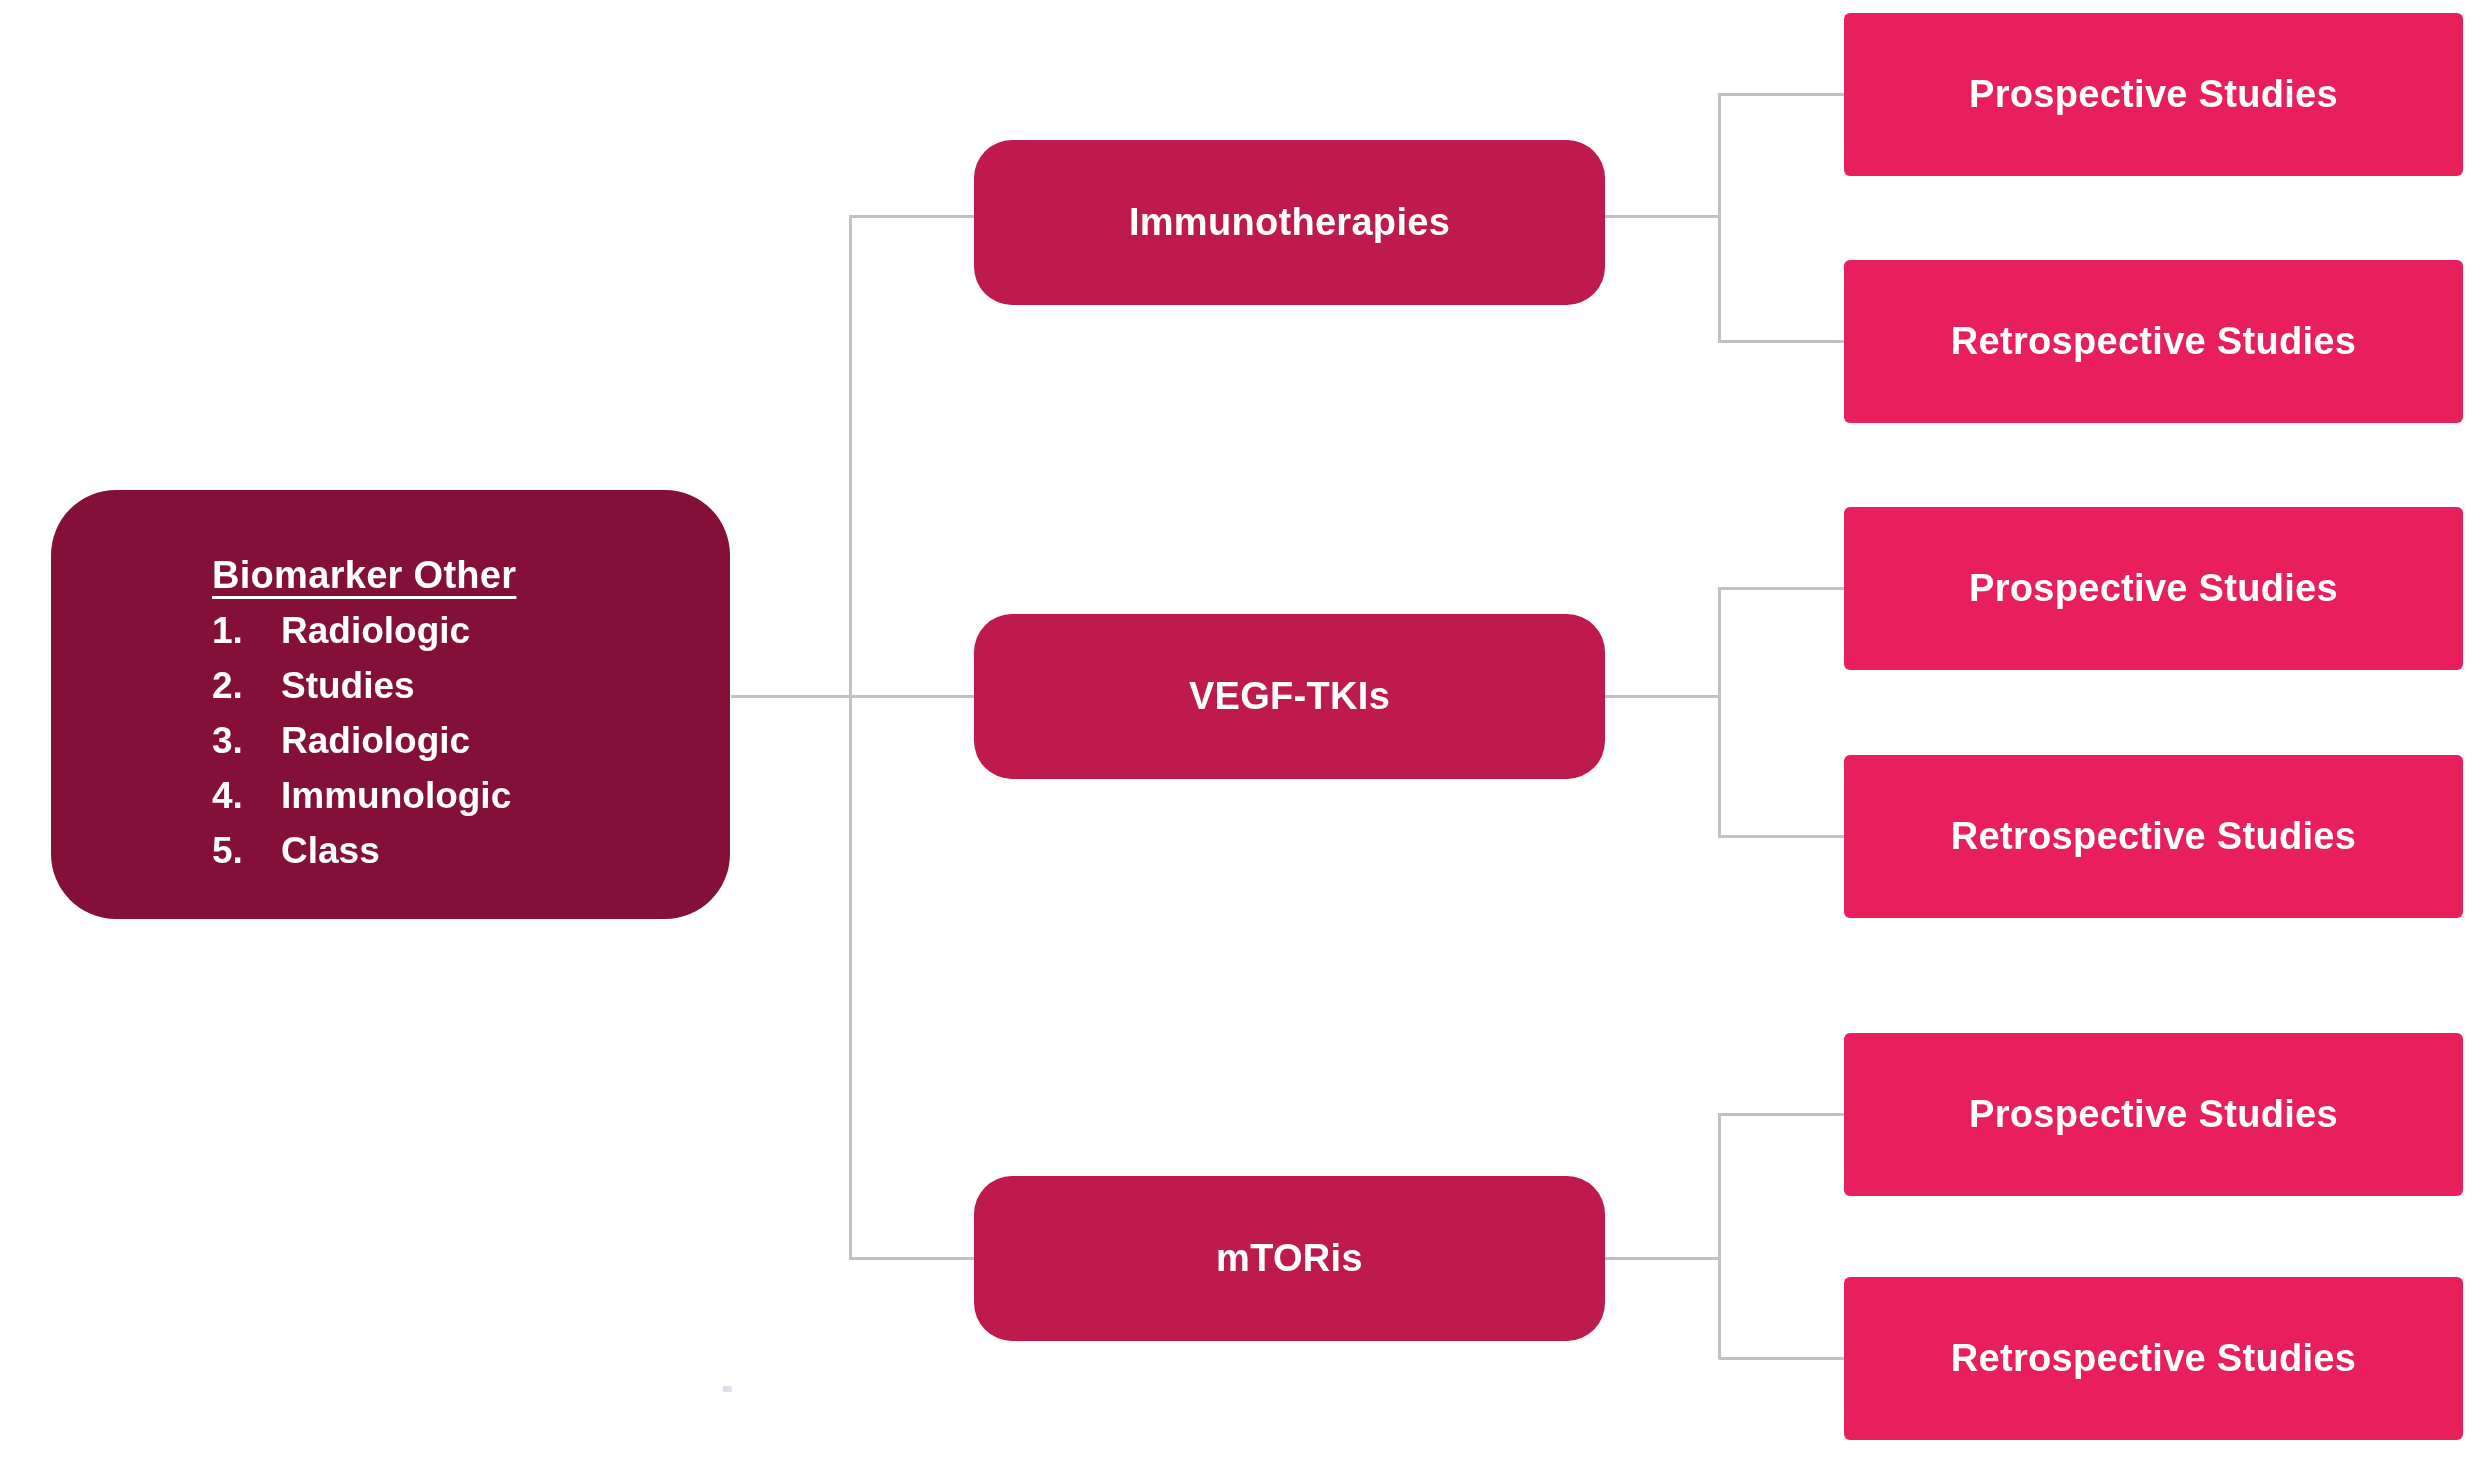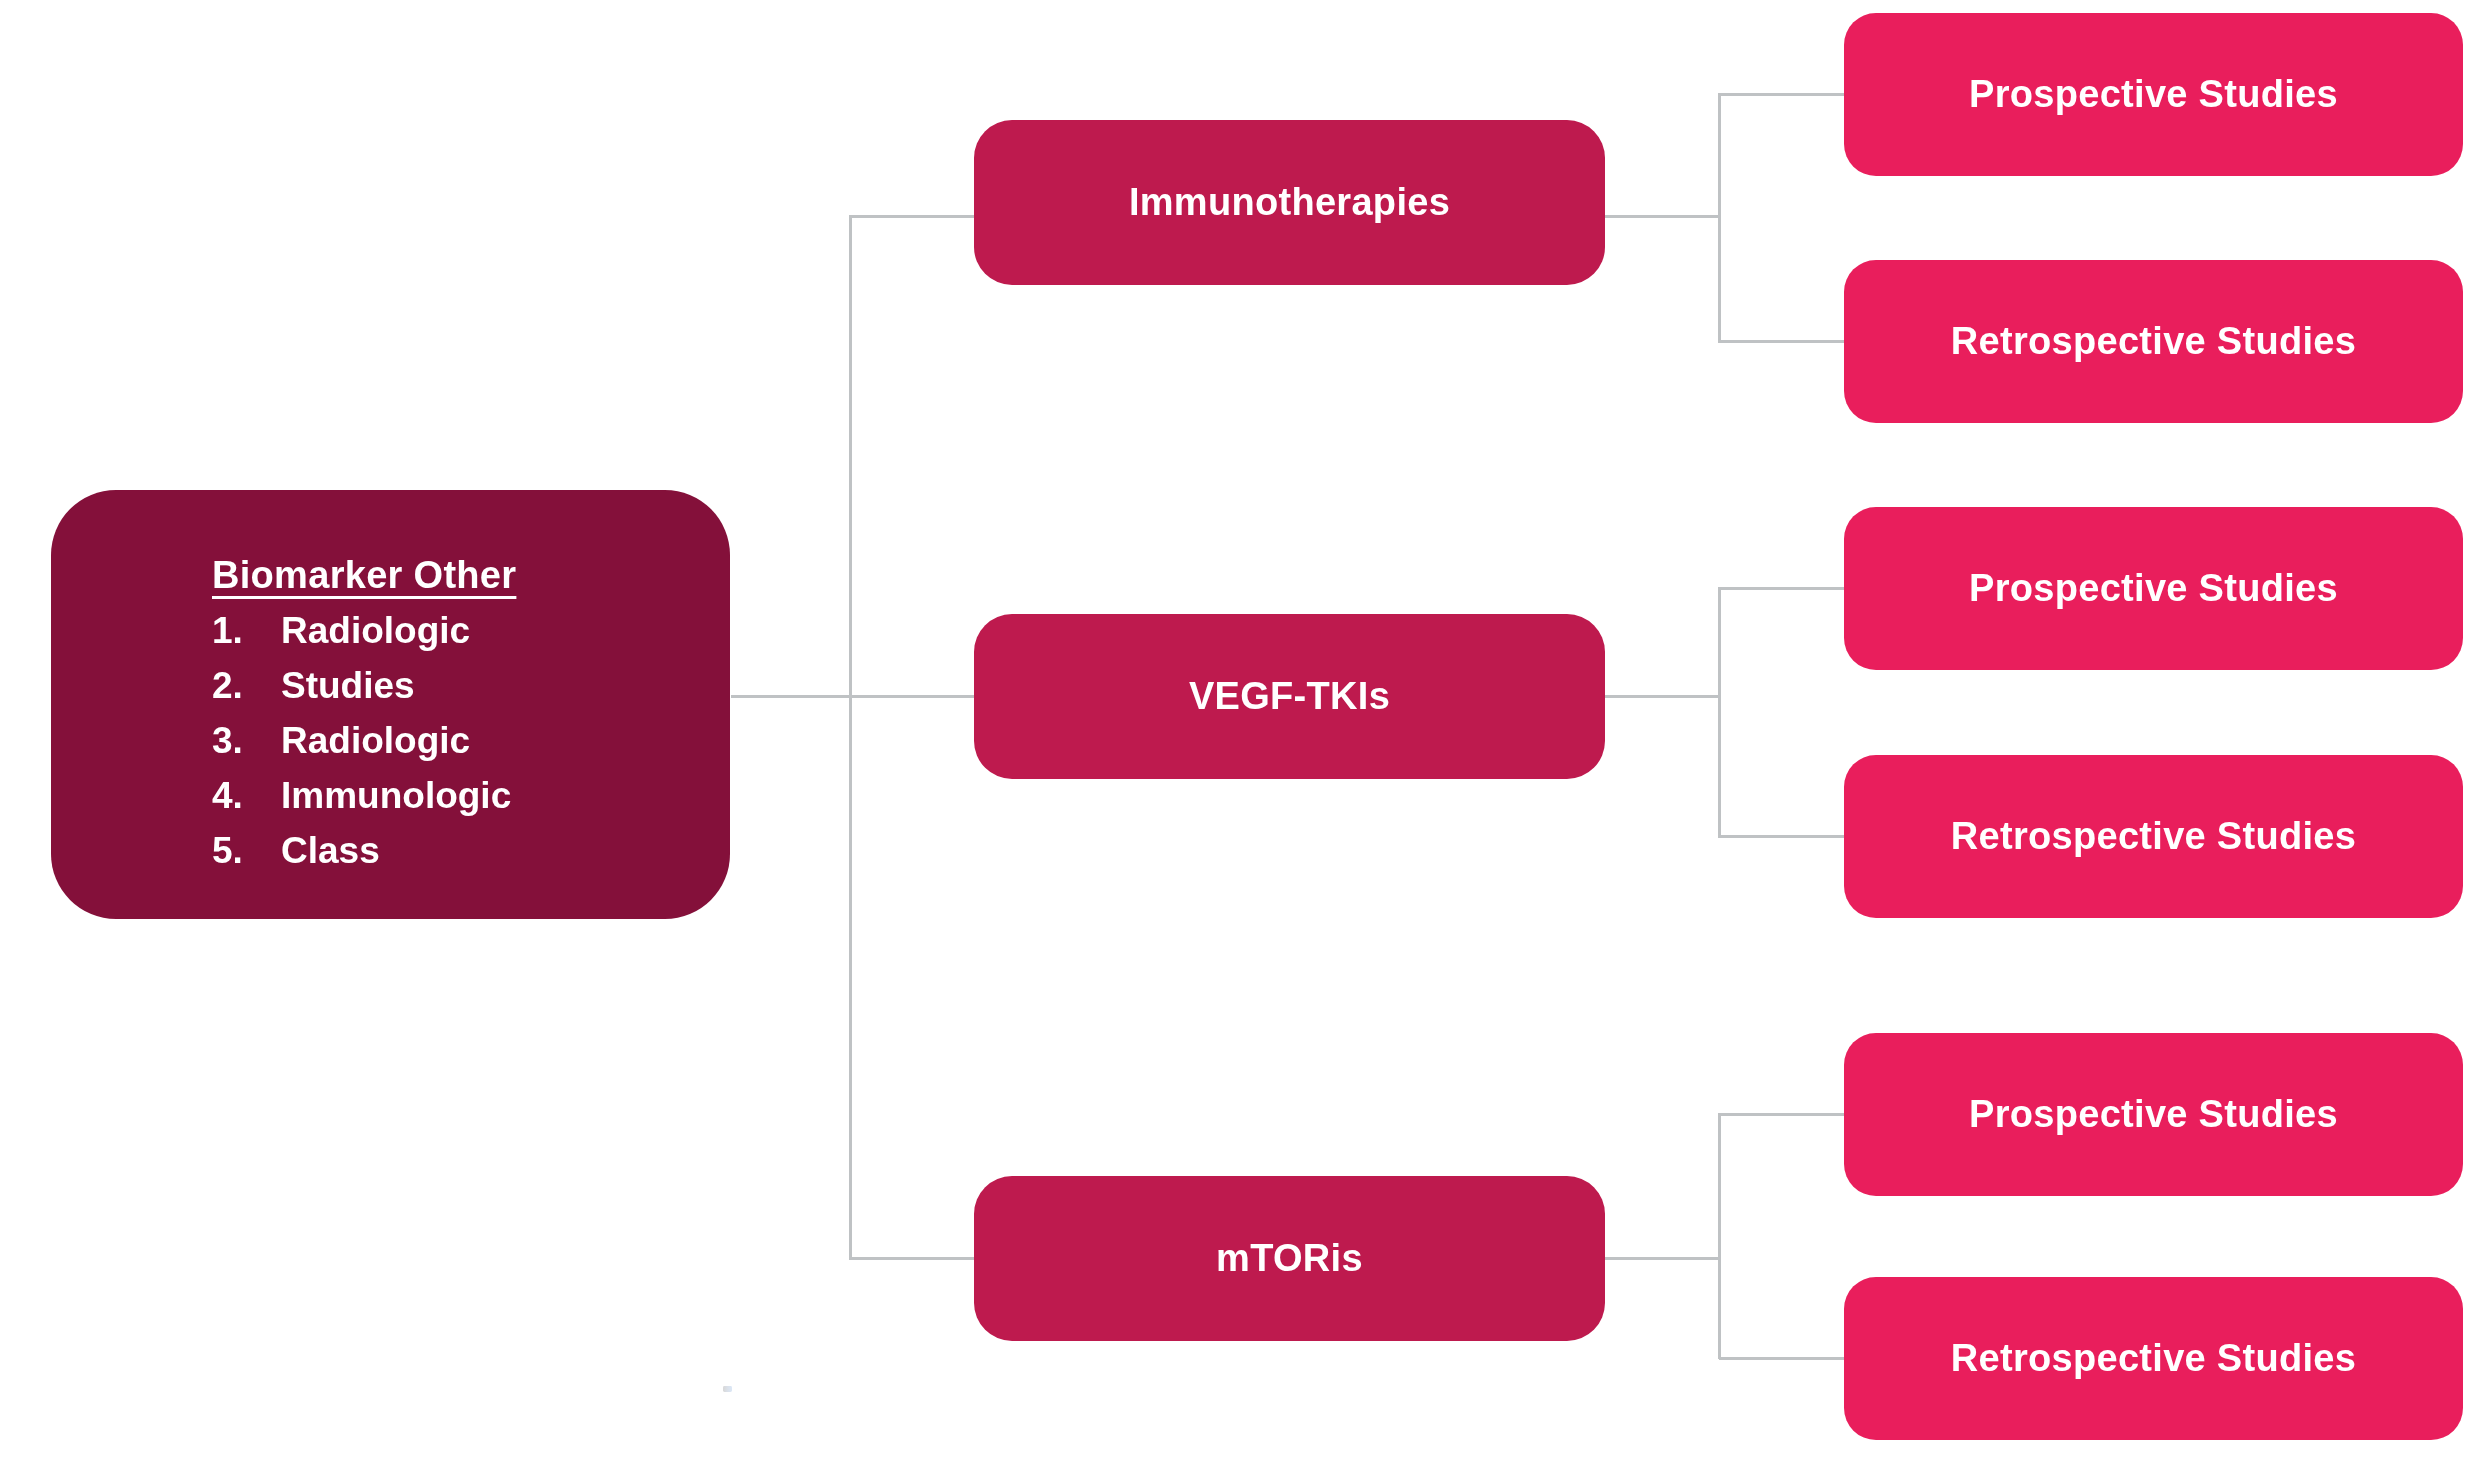--- a/index.html
+++ b/index.html
@@ -16,25 +16,25 @@
   .node{position:absolute;box-sizing:border-box;color:var(--text,#fff);font-weight:bold;}
   .centered{display:flex;align-items:center;justify-content:center;text-align:center;}
 
   .root{left:51px;top:490px;width:679px;height:429px;background:var(--root-bg,#84103A);border-radius:65px;}
   .root-content{padding:58px 27.4px 0 161px;font-size:37px;line-height:55px;}
   .root-title{display:inline-block;font-size:38px;text-decoration:underline;text-underline-offset:7.5px;text-decoration-thickness:2.7px;letter-spacing:0.3px;}
   .li{display:flex;}
   .li .num{width:69px;flex:0 0 69px;}
 
   .branch{left:974px;width:631px;height:165px;background:var(--branch-bg,#BE1A4E);border-radius:38px;font-size:38px;letter-spacing:0.3px;}
-  .branch.b0{top:120px;}
+  .branch.b0{top:140px;}
   .branch.b1{top:614px;}
   .branch.b2{top:1176px;}
 
-  .leaf{left:1844px;width:619px;height:163px;background:var(--leaf-bg,#E91E5C);border-radius:32px;font-size:38px;letter-spacing:0.3px;}
+  .leaf{left:1844px;width:619px;height:163px;background:var(--leaf-bg,#E91E5C);border-radius:6px;font-size:38px;letter-spacing:0.3px;}
   .leaf.l0{top:13px;}
   .leaf.l1{top:260px;}
   .leaf.l2{top:507px;}
   .leaf.l3{top:755px;}
   .leaf.l4{top:1033px;}
   .leaf.l5{top:1277px;}
 
   .hline,.vline{position:absolute;background:var(--connector,#BFC2C4);}
   .hline{height:2.7px;}
   .vline{width:2.7px;}

